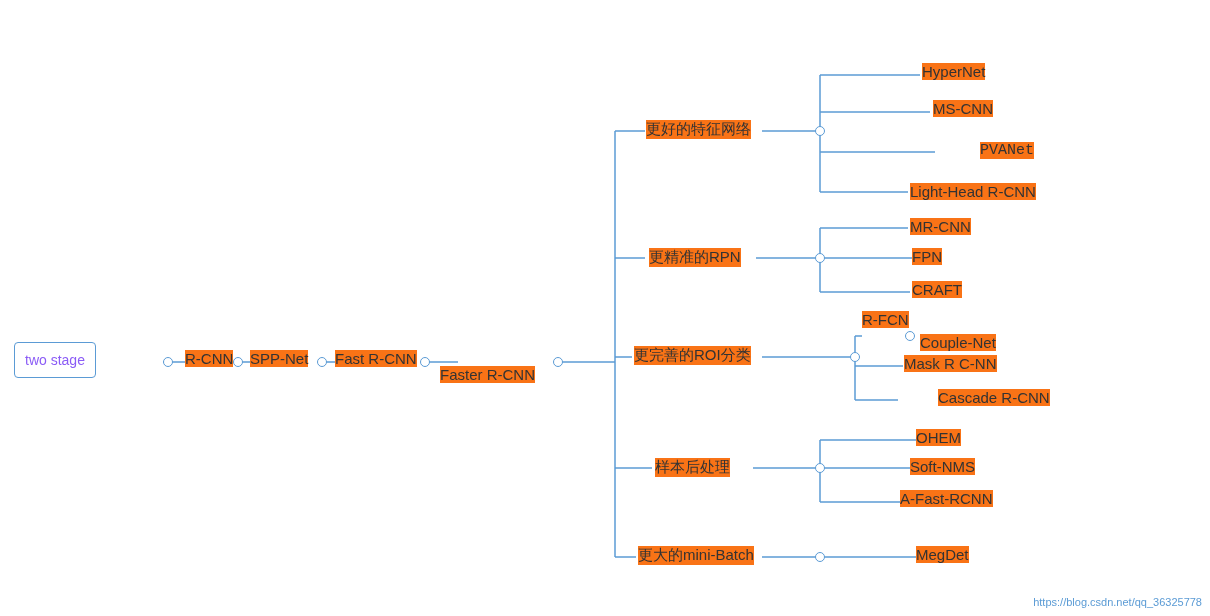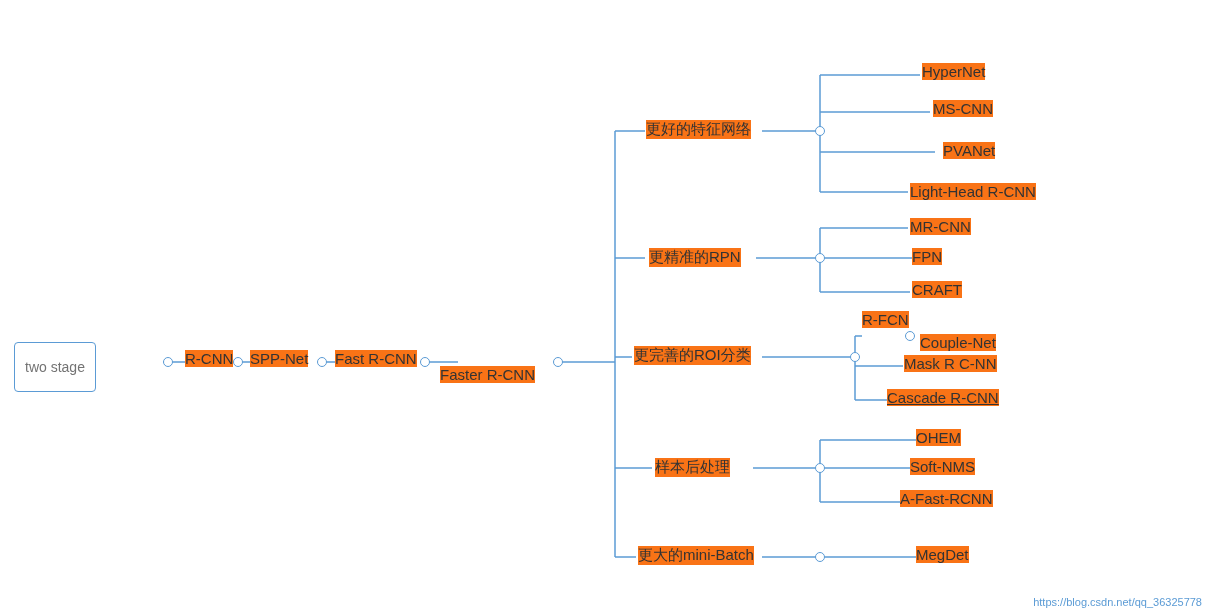--- a/index.html
+++ b/index.html
@@ -14,23 +14,23 @@
     .diagram {
       position: absolute;
       top: 0; left: 0;
       width: 1210px;
       height: 616px;
     }
     .node-box {
       position: absolute;
       border: 1.5px solid #5b9bd5;
       border-radius: 4px;
-      padding: 16px 10px;
+      padding: 9px 10px;
       font-size: 14px;
-      color: #737373;
+      color: #8b5cf6;
       background: #fff;
       white-space: nowrap;
     }
     .node-text {
       position: absolute;
       font-size: 15px;
       color: #333;
       white-space: nowrap;
       background: #f97316;
     }
@@ -165,38 +165,38 @@
   <div class="node-text" style="left:655px; top:458px;">样本后处理</div>
   <div class="circle-node" style="left:820px; top:468px;"></div>
 
   <div class="node-text" style="left:638px; top:546px;">更大的mini-Batch</div>
   <div class="circle-node" style="left:820px; top:557px;"></div>
 
   <div class="node-text" style="left:922px; top:63px;">HyperNet</div>
 
   <div class="node-text" style="left:933px; top:100px;">MS-CNN</div>
 
-  <div class="node-text" style="left:943px; top:142px;">PVANet</div>
+  <div class="node-text" style="left:980px; top:142px;font-family:Liberation Mono, monospace;">PVANet</div>
 
   <div class="node-text" style="left:910px; top:183px;">Light-Head R-CNN</div>
 
   <div class="node-text" style="left:910px; top:218px;">MR-CNN</div>
 
   <div class="node-text" style="left:912px; top:248px;">FPN</div>
 
   <div class="node-text" style="left:912px; top:281px;">CRAFT</div>
 
   <div class="node-text" style="left:862px; top:311px;">R-FCN</div>
   <div class="circle-node" style="left:910px; top:336px;"></div>
 
   <div class="node-text" style="left:920px; top:334px;">Couple-Net</div>
 
   <div class="node-text" style="left:904px; top:355px;">Mask R C-NN</div>
 
-  <div class="node-text" style="left:887px; top:389px;text-decoration:underline;">Cascade R-CNN</div>
+  <div class="node-text" style="left:938px; top:389px;">Cascade R-CNN</div>
 
   <div class="node-text" style="left:916px; top:429px;">OHEM</div>
 
   <div class="node-text" style="left:910px; top:458px;">Soft-NMS</div>
 
   <div class="node-text" style="left:900px; top:490px;">A-Fast-RCNN</div>
 
   <div class="node-text" style="left:916px; top:546px;">MegDet</div>
 
   <div class="watermark">https://blog.csdn.net/qq_36325778</div>

